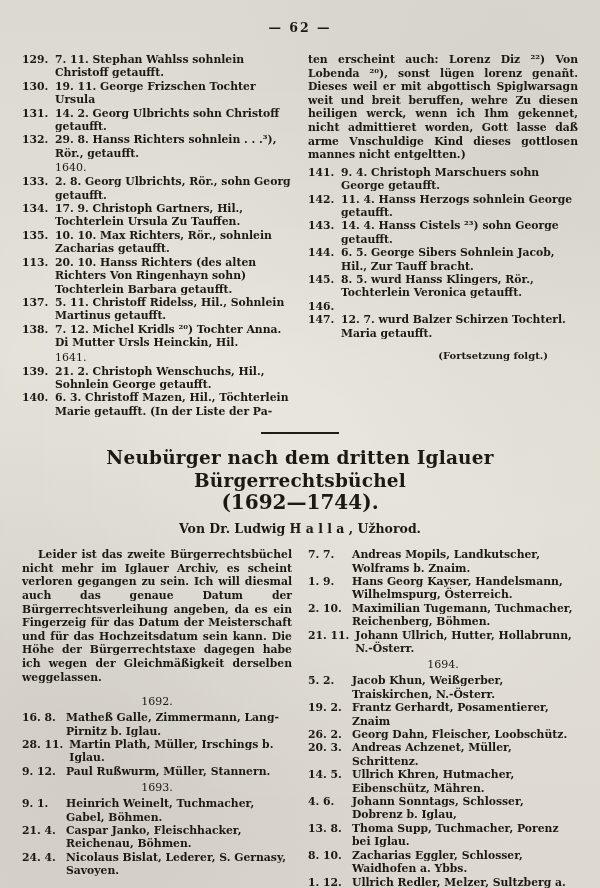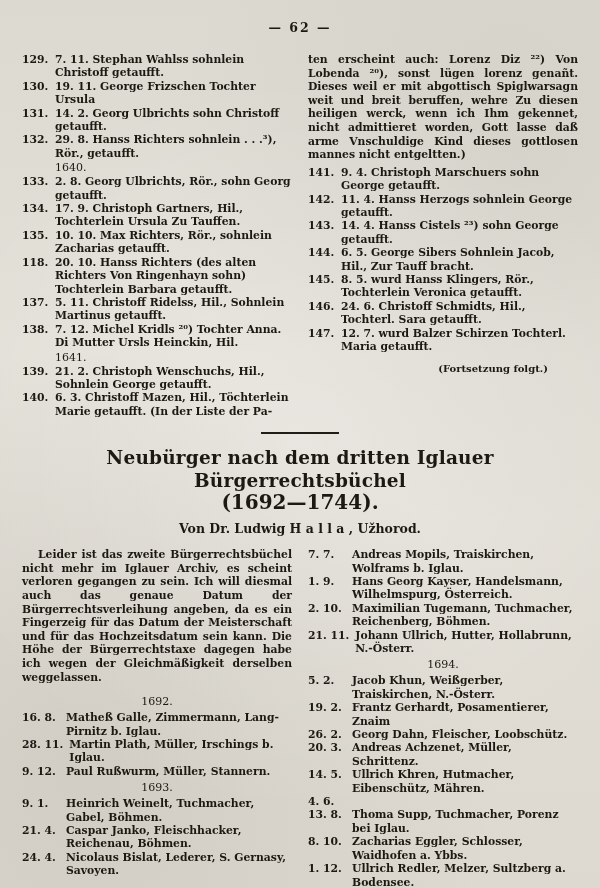--- a/index.html
+++ b/index.html
@@ -77,21 +77,21 @@
         </div>
         <div class="entry">
           <span class="pre">134.</span>
           <span class="txt">17. 9. Christoph Gartners, Hil., Tochterlein Ursula Zu Tauffen.</span>
         </div>
         <div class="entry">
           <span class="pre">135.</span>
           <span class="txt">10. 10. Max Richters, Rör., sohnlein Zacharias getaufft.</span>
         </div>
         <div class="entry">
-          <span class="pre">118.</span>
+          <span class="pre">113.</span>
           <span class="txt">20. 10. Hanss Richters (des alten Richters Von Ringenhayn sohn) Tochterlein Barbara getaufft.</span>
         </div>
         <div class="entry">
           <span class="pre">137.</span>
           <span class="txt">5. 11. Christoff Ridelss, Hil., Sohnlein Martinus getaufft.</span>
         </div>
         <div class="entry">
           <span class="pre">138.</span>
           <span class="txt">7. 12. Michel Kridls ²⁰) Tochter Anna. Di Mutter Ursls Heinckin, Hil.</span>
         </div>
@@ -123,21 +123,20 @@
           <div class="entry">
             <span class="pre">144.</span>
             <span class="txt">6. 5. George Sibers Sohnlein Jacob, Hil., Zur Tauff bracht.</span>
           </div>
           <div class="entry">
             <span class="pre">145.</span>
             <span class="txt">8. 5. wurd Hanss Klingers, Rör., Tochterlein Veronica getaufft.</span>
           </div>
           <div class="entry">
             <span class="pre">146.</span>
-            <span class="txt">24. 6. Christoff Schmidts, Hil., Tochterl. Sara getaufft.</span>
           </div>
           <div class="entry">
             <span class="pre">147.</span>
             <span class="txt">12. 7. wurd Balzer Schirzen Tochterl. Maria getaufft.</span>
           </div>
         </div>
       <div class="continuation-note">(Fortsetzung folgt.)</div>
     </div>
   </div>
 
@@ -177,21 +176,21 @@
           </div>
           <div class="entry">
             <span class="pre">24. 4.</span>
             <span class="txt">Nicolaus Bislat, Lederer, S. Gernasy, Savoyen.</span>
           </div>
         </div>
     </div>
     <div class="col list-a2">
         <div class="entry">
           <span class="pre">7. 7.</span>
-          <span class="txt">Andreas Mopils, Traiskirchen, Wolframs b. Iglau.</span>
+          <span class="txt">Andreas Mopils, Landkutscher, Wolframs b. Znaim.</span>
         </div>
         <div class="entry">
           <span class="pre">1. 9.</span>
           <span class="txt">Hans Georg Kayser, Handelsmann, Wilhelmspurg, Österreich.</span>
         </div>
         <div class="entry">
           <span class="pre">2. 10.</span>
           <span class="txt">Maximilian Tugemann, Tuchmacher, Reichenberg, Böhmen.</span>
         </div>
         <div class="entry">
@@ -214,20 +213,21 @@
         <div class="entry">
           <span class="pre">20. 3.</span>
           <span class="txt">Andreas Achzenet, Müller, Schrittenz.</span>
         </div>
         <div class="entry">
           <span class="pre">14. 5.</span>
           <span class="txt">Ullrich Khren, Hutmacher, Eibenschütz, Mähren.</span>
         </div>
         <div class="entry">
           <span class="pre">4. 6.</span>
+          <span class="txt">Johann Sonntags, Schlosser, Dobrenz b. Iglau,</span>
         </div>
         <div class="entry">
           <span class="pre">13. 8.</span>
           <span class="txt">Thoma Supp, Tuchmacher, Porenz bei Iglau.</span>
         </div>
         <div class="entry">
           <span class="pre">8. 10.</span>
           <span class="txt">Zacharias Eggler, Schlosser, Waidhofen a. Ybbs.</span>
         </div>
         <div class="entry">

